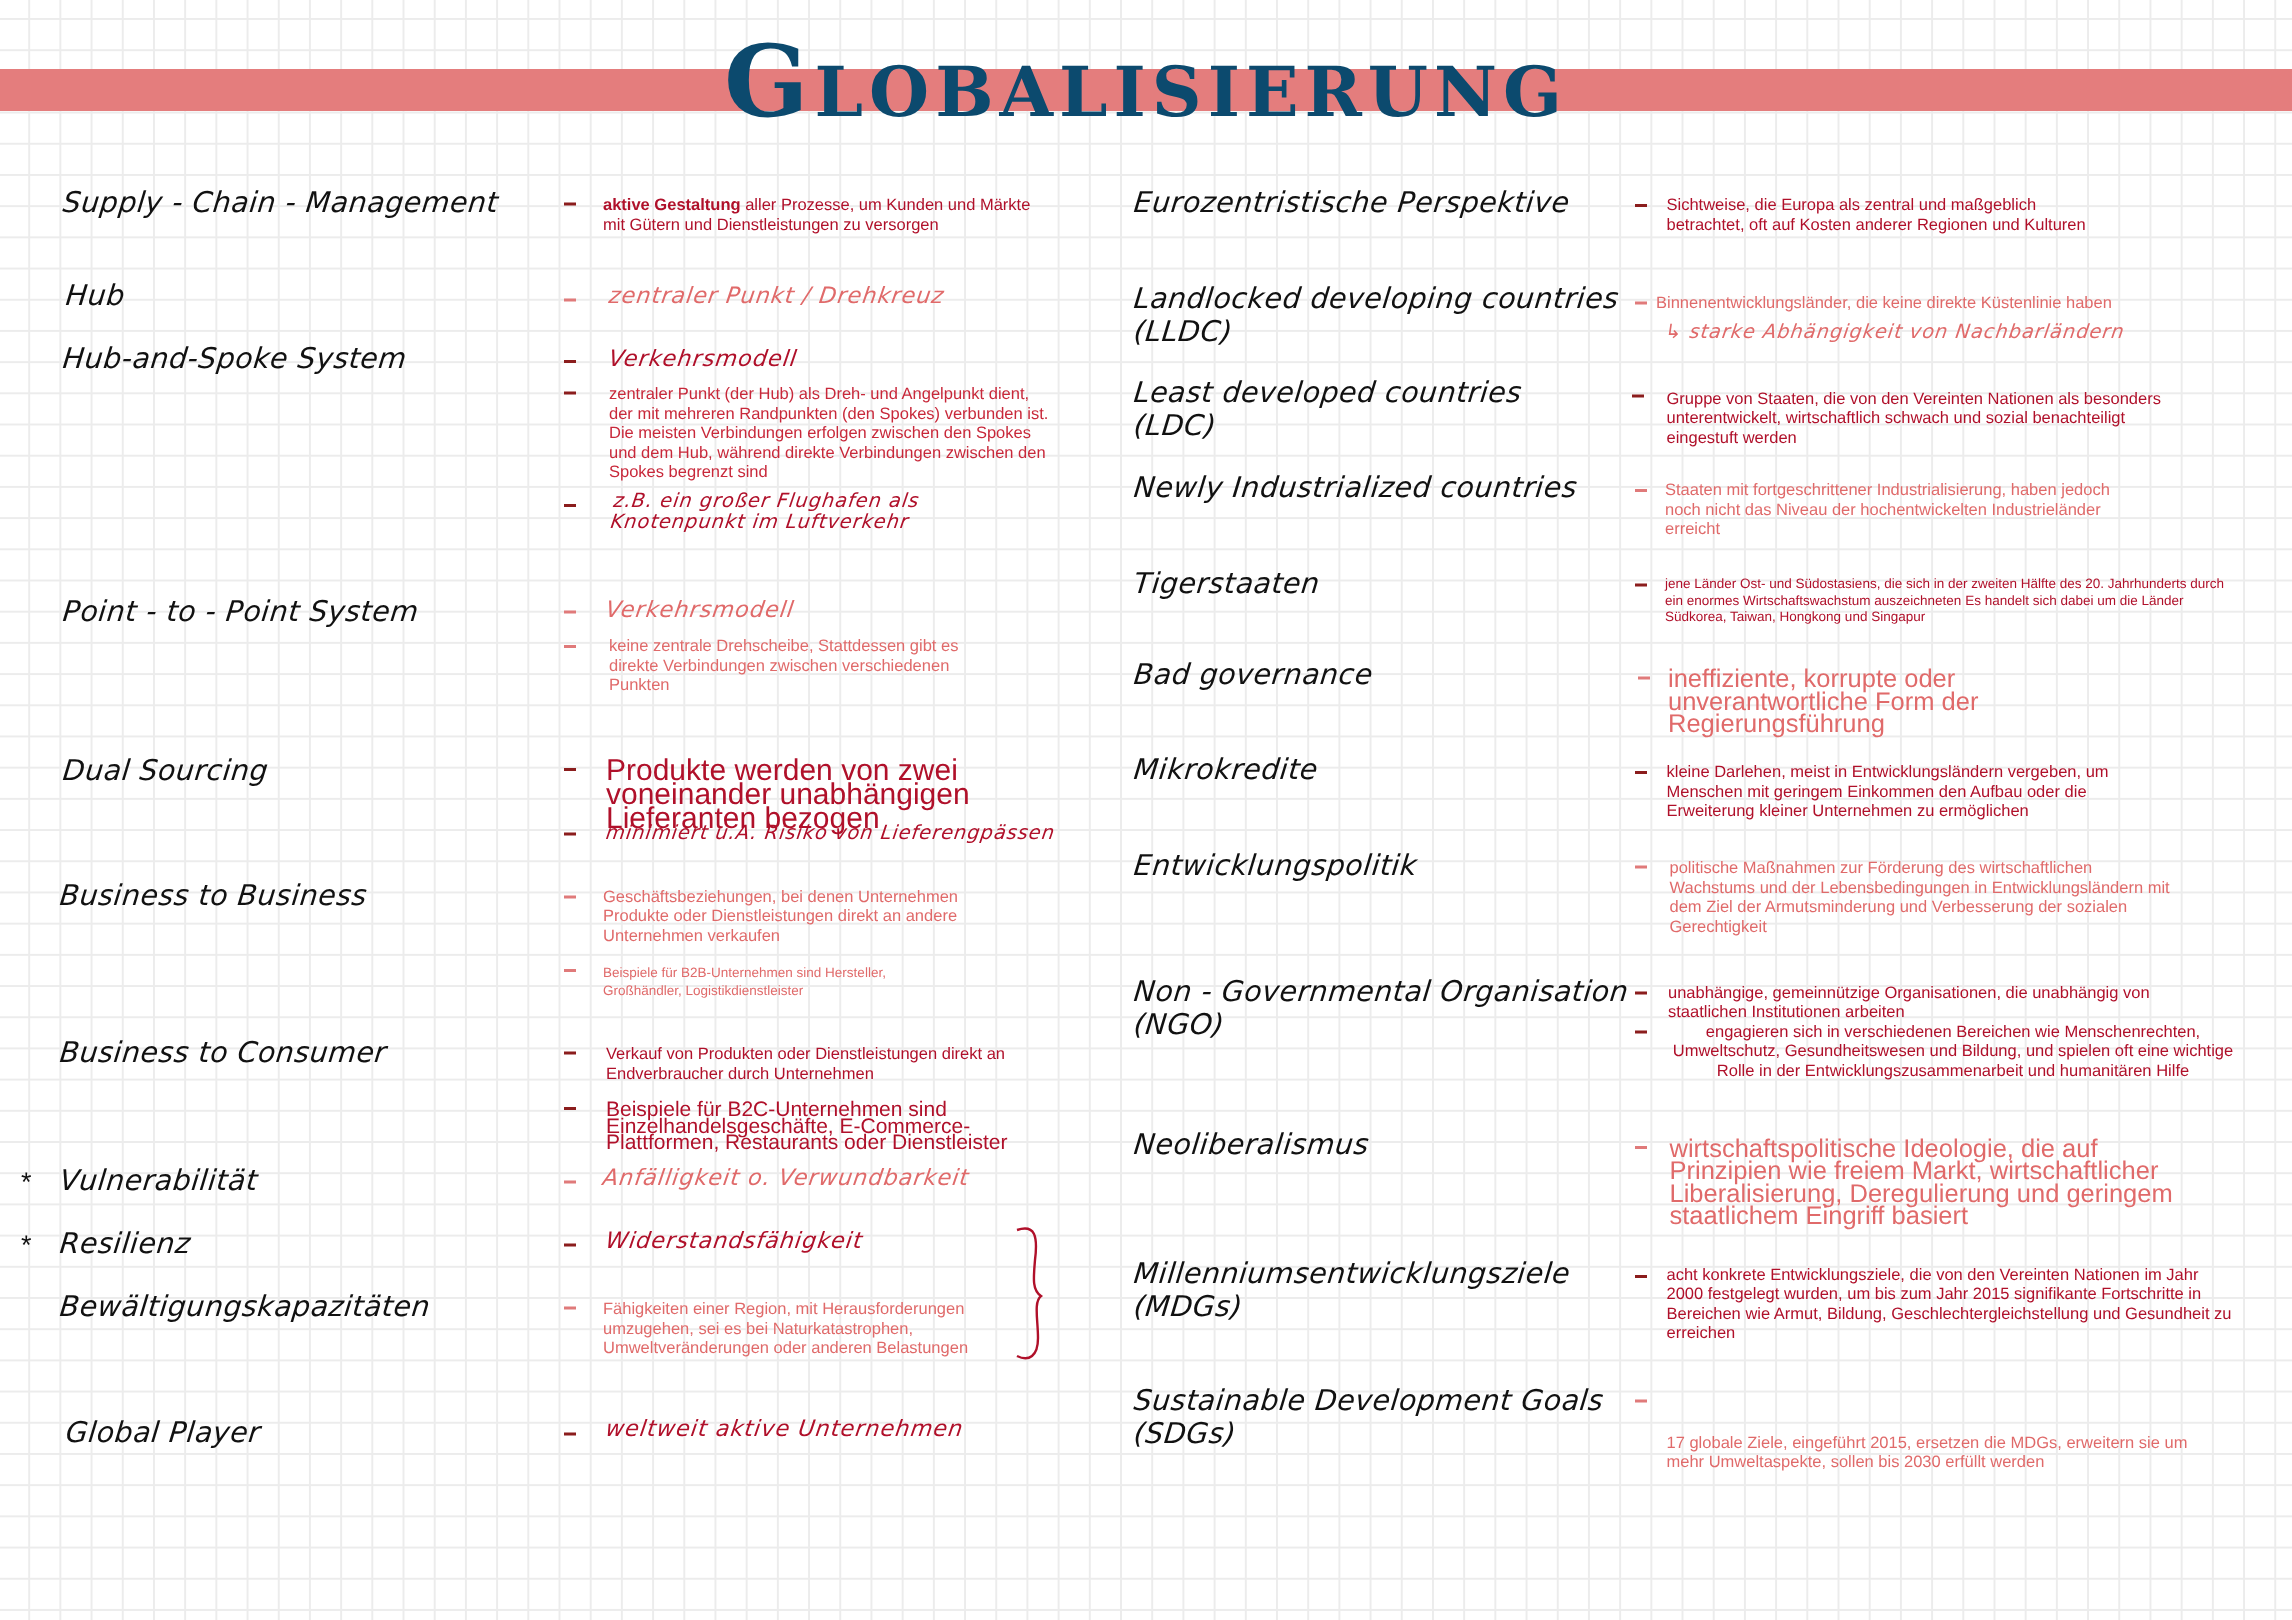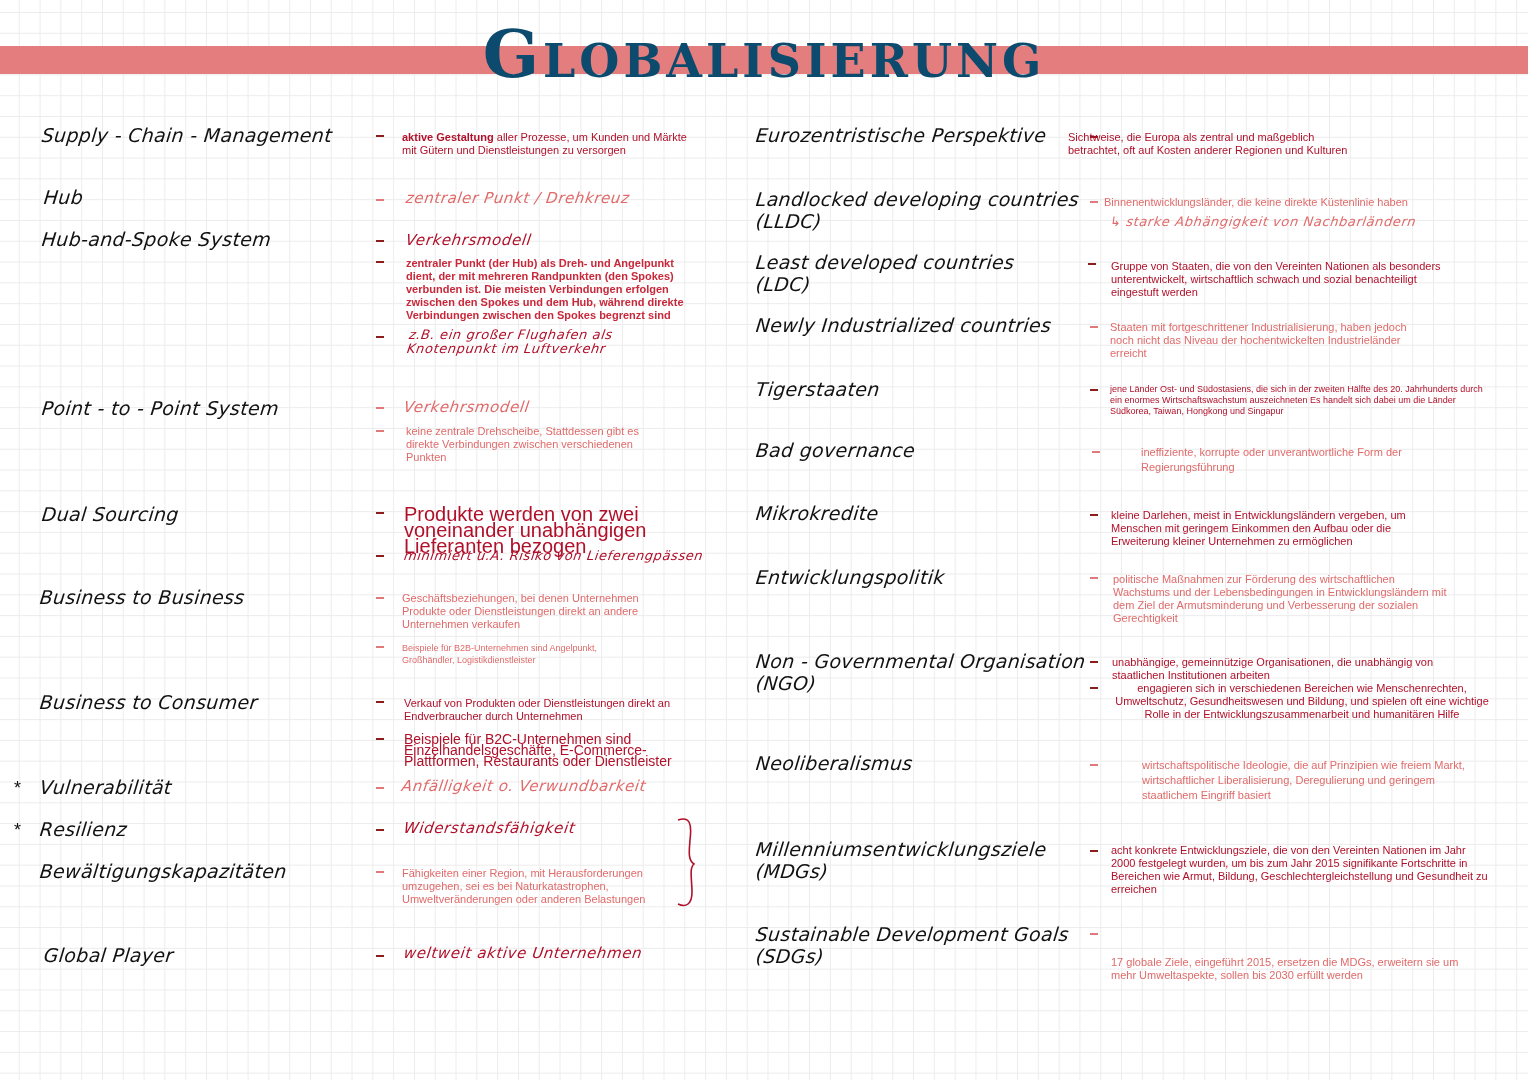--- a/index.html
+++ b/index.html
@@ -31,23 +31,23 @@
   }
   .star { position:absolute; left:14px; font-size:18px; color:#111; }
   .def { position:absolute; }
   .dash {
     position:absolute; width:8px; height:2px; background:#c0392b;
   }
   .dash.dark { background:#8b1d1d; }
   .dash.light { background:#e07a7a; }
   .txt { font-size:11px; line-height:13px; }
   .txt.m { font-size:20px; line-height:16px; }
-  .txt.l { font-size:11px; line-height:15px;margin-left:29px; }
+  .txt.l { font-size:17px; line-height:15px; }
   .c-dark { color:#b0102a; }
-  .c-mid { color:#c8283a;font-weight:bold; }
+  .c-mid { color:#c8283a; }
   .c-light { color:#e06a6a; }
   .hand {
     font-family:"DejaVu Sans", sans-serif; font-style:italic;
     font-size:15px; line-height:17px; letter-spacing:0.6px;
     transform:skewX(-8deg); display:inline-block;
   }
   .hand.sm { font-size:13px; line-height:14px; }
   .brace {
     position:absolute; left:676px; top:816px; width:22px; height:92px;
   }
@@ -91,21 +91,21 @@
 <div class="def txt c-light" style="left:406px;top:425px;width:250px;">keine zentrale Drehscheibe, Stattdessen gibt es direkte Verbindungen zwischen verschiedenen Punkten</div>
 
 <div class="dash dark" style="left:376px;top:512px;"></div>
 <div class="def txt m c-dark" style="left:404px;top:506px;width:270px;">Produkte werden von zwei voneinander unabhängigen Lieferanten bezogen</div>
 <div class="dash dark" style="left:376px;top:555px;"></div>
 <div class="def c-dark" style="left:404px;top:546px;"><span class="hand sm">minimiert u.A. Risiko von Lieferengpässen</span></div>
 
 <div class="dash light" style="left:376px;top:597px;"></div>
 <div class="def txt c-light" style="left:402px;top:592px;width:260px;">Geschäftsbeziehungen, bei denen Unternehmen Produkte oder Dienstleistungen direkt an andere Unternehmen verkaufen</div>
 <div class="dash light" style="left:376px;top:646px;"></div>
-<div class="def c-light" style="left:402px;top:642px;width:240px;font-size:9px;line-height:12px;">Beispiele für B2B-Unternehmen sind Angelpunkt, Großhändler, Logistikdienstleister</div>
+<div class="def c-light" style="left:402px;top:642px;width:240px;font-size:9px;line-height:12px;">Beispiele für B2B-Unternehmen sind Hersteller, Großhändler, Logistikdienstleister</div>
 
 <div class="dash dark" style="left:376px;top:701px;"></div>
 <div class="def txt c-dark" style="left:404px;top:697px;width:300px;">Verkauf von Produkten oder Dienstleistungen direkt an Endverbraucher durch Unternehmen</div>
 <div class="dash dark" style="left:376px;top:738px;"></div>
 <div class="def c-dark" style="left:404px;top:734px;width:290px;font-size:14px;line-height:11px;">Beispiele für B2C-Unternehmen sind Einzelhandelsgeschäfte, E-Commerce-Plattformen, Restaurants oder Dienstleister</div>
 
 <div class="dash light" style="left:376px;top:787px;"></div>
 <div class="def c-light" style="left:402px;top:777px;"><span class="hand">Anfälligkeit o. Verwundbarkeit</span></div>
 
 <div class="dash dark" style="left:376px;top:829px;"></div>
@@ -133,21 +133,21 @@
 <div class="term" style="left:756px;top:566px;">Entwicklungspolitik</div>
 <div class="term" style="left:756px;top:650px;">Non - Governmental Organisation</div>
 <div class="term" style="left:756px;top:672px;">(NGO)</div>
 <div class="term" style="left:756px;top:752px;">Neoliberalismus</div>
 <div class="term" style="left:756px;top:838px;">Millenniumsentwicklungsziele</div>
 <div class="term" style="left:756px;top:860px;">(MDGs)</div>
 <div class="term" style="left:756px;top:923px;">Sustainable Development Goals</div>
 <div class="term" style="left:756px;top:945px;">(SDGs)</div>
 
 <div class="dash dark" style="left:1090px;top:136px;"></div>
-<div class="def txt c-dark" style="left:1068px;top:131px;width:300px;">Sichtweise, die Europa als zentral und maßgeblich betrachtet, oft auf Kosten anderer Regionen und Kulturen</div>
+<div class="def txt c-dark" style="left:1111px;top:131px;width:300px;">Sichtweise, die Europa als zentral und maßgeblich betrachtet, oft auf Kosten anderer Regionen und Kulturen</div>
 
 <div class="dash light" style="left:1090px;top:201px;"></div>
 <div class="def txt c-light" style="left:1104px;top:196px;width:340px;">Binnenentwicklungsländer, die keine direkte Küstenlinie haben</div>
 <div class="def c-light" style="left:1110px;top:212px;"><span class="hand sm">↳ starke Abhängigkeit von Nachbarländern</span></div>
 
 <div class="dash dark" style="left:1088px;top:263px;"></div>
 <div class="def txt c-dark" style="left:1111px;top:260px;width:350px;">Gruppe von Staaten, die von den Vereinten Nationen als besonders unterentwickelt, wirtschaftlich schwach und sozial benachteiligt eingestuft werden</div>
 
 <div class="dash light" style="left:1090px;top:326px;"></div>
 <div class="def txt c-light" style="left:1110px;top:321px;width:320px;">Staaten mit fortgeschrittener Industrialisierung, haben jedoch noch nicht das Niveau der hochentwickelten Industrieländer erreicht</div>

